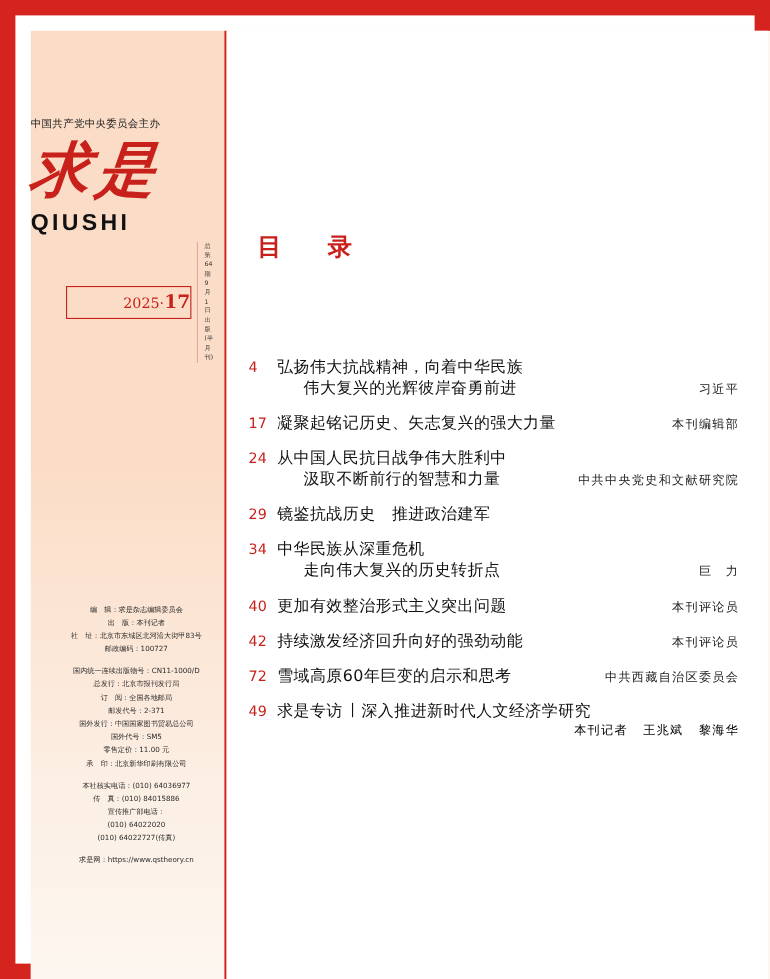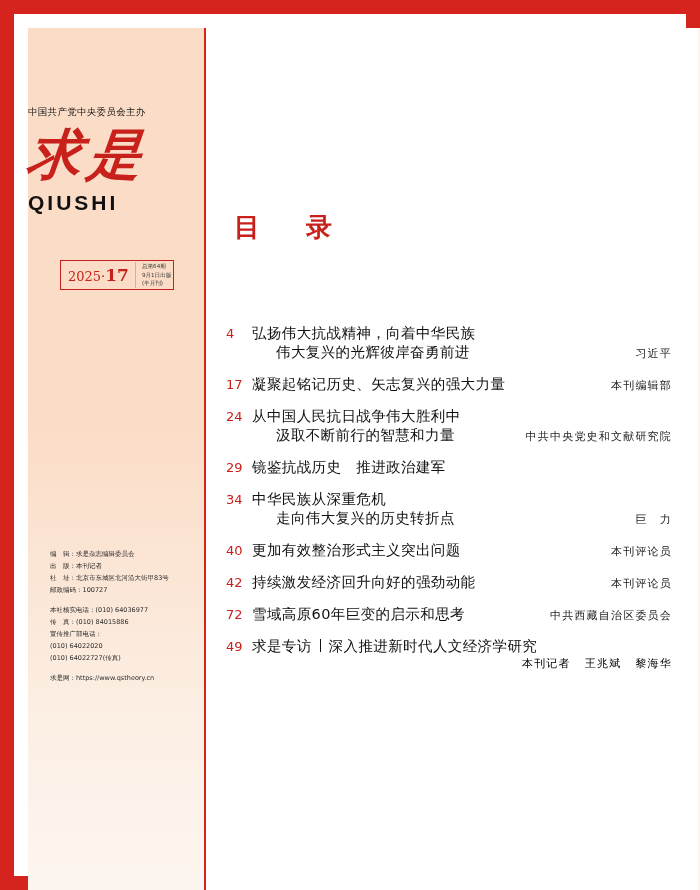--- a/index.html
+++ b/index.html
@@ -74,20 +74,21 @@
   .issue-box {
     position: absolute;
     top: 232px;
     left: 32px;
     width: 114px;
     height: 30px;
     border: 1px solid #c8201a;
     display: flex;
     align-items: center;
     box-sizing: border-box;
+    padding-left: 44px;
   }
   .issue-num {
     color: #c8201a;
     font-size: 13px;
     font-family: "DejaVu Serif", serif;
     padding-left: 7px;
     white-space: nowrap;
   }
   .issue-num .big {
     font-size: 17px;
@@ -106,34 +107,34 @@
     position: absolute;
     top: 520px;
     left: 22px;
     width: 148px;
     font-size: 6.5px;
     line-height: 1.85;
     color: #2a2a2a;
     font-family: "DejaVu Sans", sans-serif;
   }
   .colophon .grp { margin-bottom: 8px; }
-  .colophon .row { white-space: nowrap; }
+  .colophon .row { white-space: nowrap; text-align: center; }
   
   .right-col {
     position: relative;
     width: 492px;
     height: 862px;
     background: #ffffff;
     box-sizing: border-box;
   }
   .toc-title {
     position: absolute;
     left: 28px;
     top: 182px;
-    font-size: 26px;
+    font-size: 22px;
     font-weight: bold;
     color: #c8201a;
     letter-spacing: 10px;
     font-family: "DejaVu Sans", sans-serif;
   }
   .toc {
     position: absolute;
     left: 20px;
     top: 296px;
     width: 452px;
@@ -236,20 +237,30 @@
       </div>
 
       <div class="colophon">
         <div class="grp">
           <div class="row">编　辑：求是杂志编辑委员会</div>
           <div class="row">出　版：本刊记者</div>
           <div class="row">社　址：北京市东城区北河沿大街甲83号</div>
           <div class="row">邮政编码：100727</div>
         </div>
         <div class="grp">
+          <div class="row">国内统一连续出版物号：CN11-1000/D</div>
+          <div class="row">总发行：北京市报刊发行局</div>
+          <div class="row">订　阅：全国各地邮局</div>
+          <div class="row">邮发代号：2-371</div>
+          <div class="row">国外发行：中国国家图书贸易总公司</div>
+          <div class="row">国外代号：SM5</div>
+          <div class="row">零售定价：11.00 元</div>
+          <div class="row">承　印：北京新华印刷有限公司</div>
+        </div>
+        <div class="grp">
           <div class="row">本社核实电话：(010) 64036977</div>
           <div class="row">传　真：(010) 84015886</div>
           <div class="row">宣传推广部电话：</div>
           <div class="row">(010) 64022020</div>
           <div class="row">(010) 64022727(传真)</div>
         </div>
         <div class="grp">
           <div class="row">求是网：https://www.qstheory.cn</div>
         </div>
       </div>

